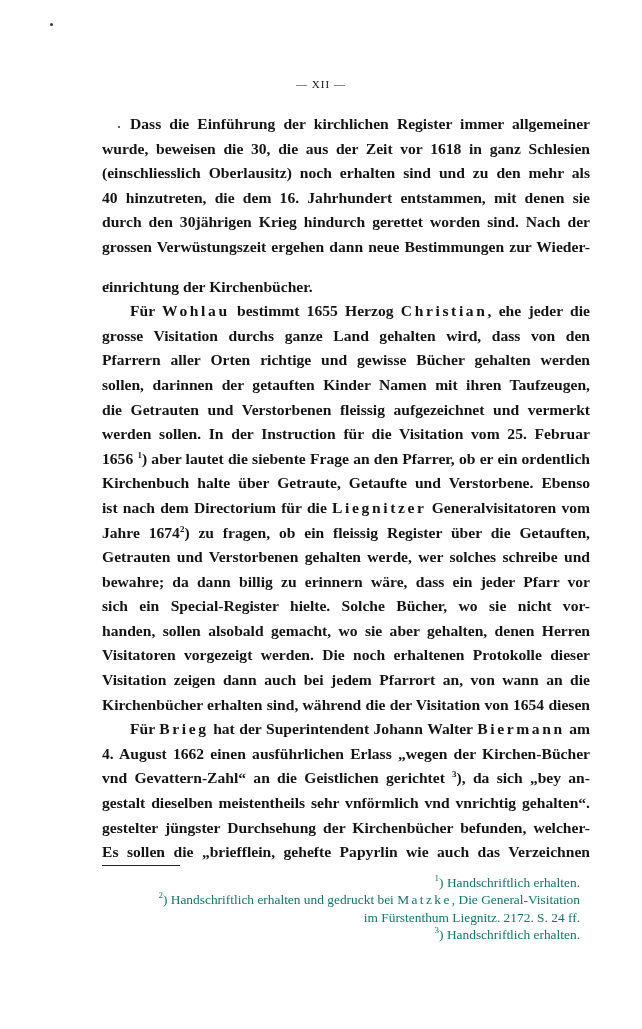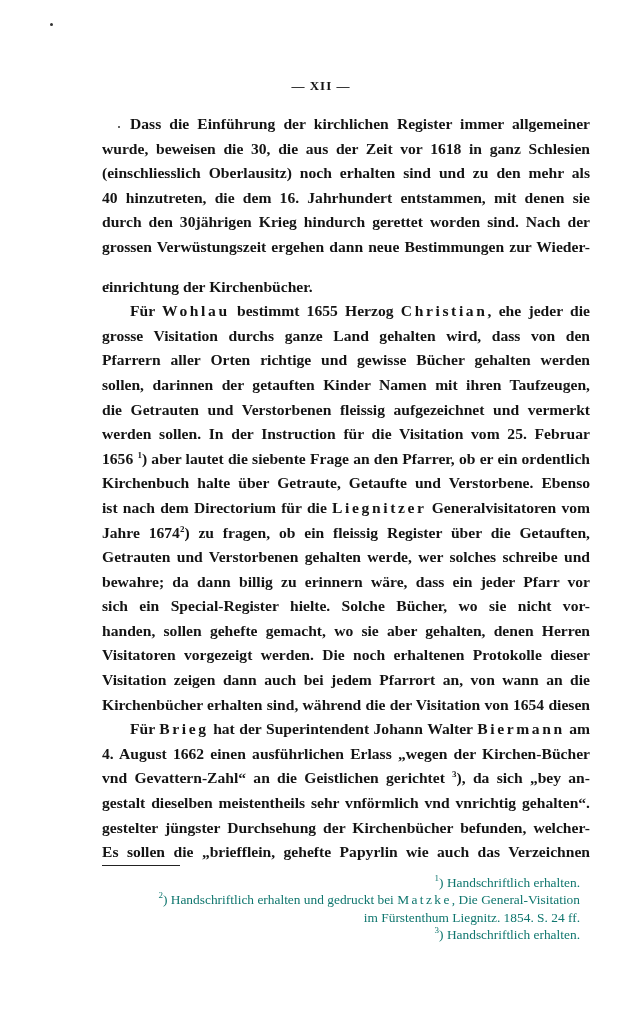--- a/index.html
+++ b/index.html
@@ -5,21 +5,21 @@
   html, body { margin: 0; padding: 0; background: #ffffff; }
   body { width: 642px; height: 1029px; position: relative; overflow: hidden; }
   .page {
     position: absolute; left: 0; top: 0; width: 642px; height: 1029px;
     background: #ffffff; color: #141414;
     font-family: "DejaVu Serif", "Liberation Serif", serif;
   }
   .speck { position: absolute; width: 3px; height: 3px; border-radius: 50%; background: #333; }
   .pagenum {
     position: absolute; top: 78px; left: 0; width: 642px; text-align: center;
-    font-size: 13px; font-weight: bold; letter-spacing: 1px;
+    font-size: 11px; font-weight: normal; letter-spacing: 1px;
     font-family: "Liberation Serif", serif;
   }
   .body {
     position: absolute; left: 102px; top: 112px; width: 488px;
     font-family: "Liberation Serif", serif; font-weight: bold;
     font-size: 15.6px; line-height: 24.6px;
   }
   .line { display: block; text-align: justify; text-align-last: justify; white-space: nowrap; height: 24.6px; }
   .line.last { text-align-last: left; margin-top: 15px; }
   .line.indent { padding-left: 28px; }
@@ -59,34 +59,34 @@
     <span class="line">sollen, darinnen der getauften Kinder Namen mit ihren Taufzeugen,</span>
     <span class="line">die Getrauten und Verstorbenen fleissig aufgezeichnet und vermerkt</span>
     <span class="line">werden sollen. In der Instruction für die Visitation vom 25. Februar</span>
     <span class="line"><span>1656 </span><sup>1</sup><span>) aber lautet die siebente Frage an den Pfarrer, ob er ein ordentlich</span></span>
     <span class="line">Kirchenbuch halte über Getraute, Getaufte und Verstorbene. Ebenso</span>
     <span class="line"><span>ist nach dem Directorium für die </span><span class="spaced">Liegnitzer</span><span> Generalvisitatoren vom</span></span>
     <span class="line"><span>Jahre 1674</span><sup>2</sup><span>) zu fragen, ob ein fleissig Register über die Getauften,</span></span>
     <span class="line">Getrauten und Verstorbenen gehalten werde, wer solches schreibe und</span>
     <span class="line">bewahre; da dann billig zu erinnern wäre, dass ein jeder Pfarr vor</span>
     <span class="line">sich ein Special-Register hielte. Solche Bücher, wo sie nicht vor-</span>
-    <span class="line">handen, sollen gehefte gemacht, wo sie aber gehalten, denen Herren</span>
+    <span class="line">handen, sollen alsobald gemacht, wo sie aber gehalten, denen Herren</span>
     <span class="line">Visitatoren vorgezeigt werden. Die noch erhaltenen Protokolle dieser</span>
     <span class="line">Visitation zeigen dann auch bei jedem Pfarrort an, von wann an die</span>
     <span class="line">Kirchenbücher erhalten sind, während die der Visitation von 1654 diesen</span>
 
     <span class="line indent"><span>Für </span><span class="spaced">Brieg</span><span> hat der Superintendent Johann Walter </span><span class="spaced">Biermann</span><span> am</span></span>
     <span class="line">4. August 1662 einen ausführlichen Erlass „wegen der Kirchen-Bücher</span>
     <span class="line"><span>vnd Gevattern-Zahl“ an die Geistlichen gerichtet </span><sup>3</sup><span>), da sich „bey an-</span></span>
     <span class="line">gestalt dieselben meistentheils sehr vnförmlich vnd vnrichtig gehalten“.</span>
     <span class="line">gestelter jüngster Durchsehung der Kirchenbücher befunden, welcher-</span>
     <span class="line">Es sollen die „briefflein, gehefte Papyrlin wie auch das Verzeichnen</span>
   </div>
 
   <div class="rule"></div>
 
   <div class="notes">
     <span class="note indent"><sup>1</sup><span>) Handschriftlich erhalten.</span></span>
     <span class="note indent"><sup>2</sup><span>) Handschriftlich erhalten und gedruckt bei </span><span class="spaced" style="letter-spacing:2.4px;">Matzke</span><span>, Die General-Visitation</span></span>
-    <span class="note">im Fürstenthum Liegnitz. 1854. S. 24 ff.</span>
+    <span class="note">im Fürstenthum Liegnitz. 2172. S. 24 ff.</span>
     <span class="note indent"><sup>3</sup><span>) Handschriftlich erhalten.</span></span>
   </div>
 </div>
 
 </body></html>

